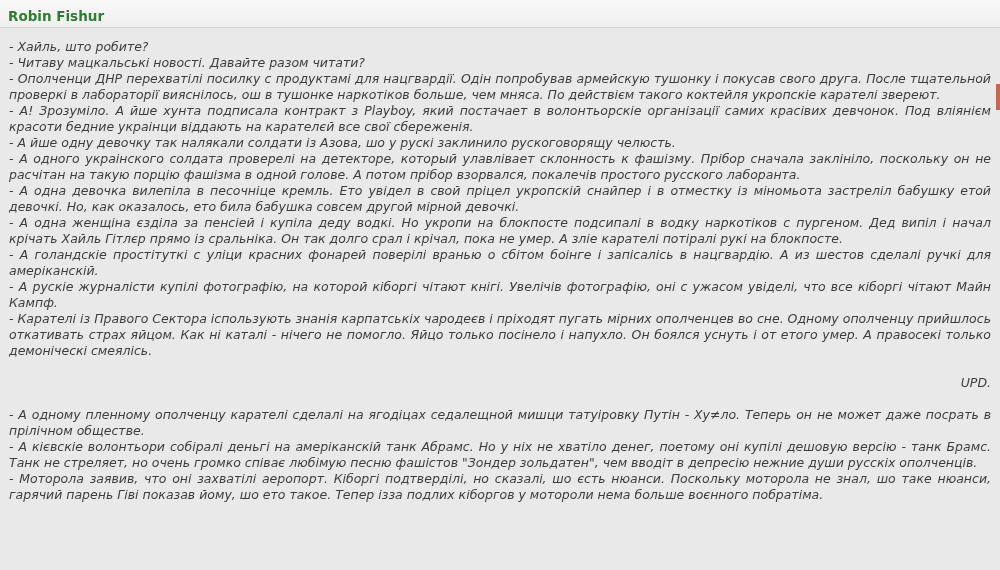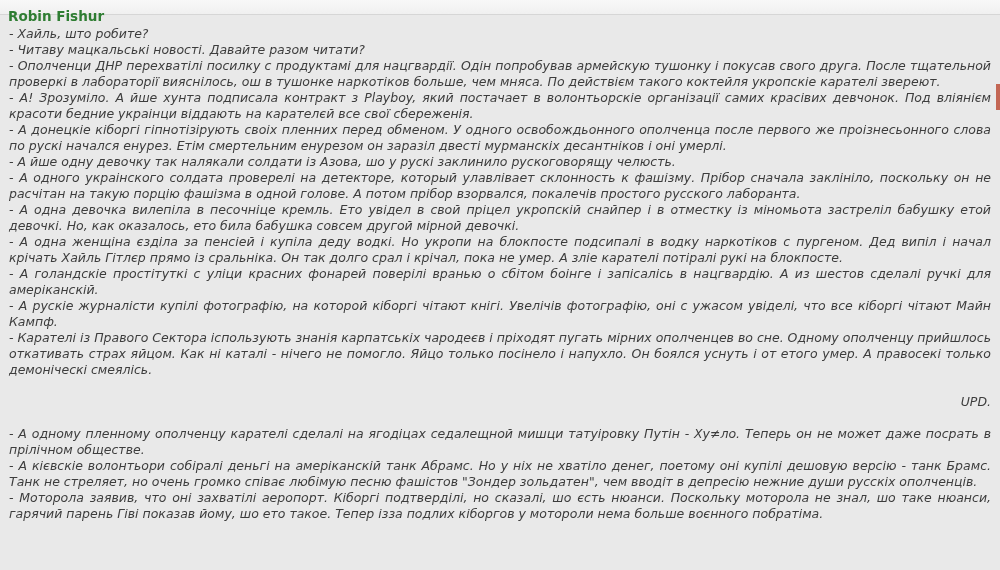--- a/index.html
+++ b/index.html
@@ -9,21 +9,21 @@
     height: 570px;
     overflow: hidden;
     background: #e9e9e9;
     position: relative;
     font-family: "DejaVu Sans", sans-serif;
   }
   .post-header {
     background: linear-gradient(#f8f8f8, #f0f0f0);
     border-bottom: 1px solid #d6d6d6;
     padding: 6px 8px 6px 8px;
-    height: 15px;
+    height: 28px;
   }
   .username {
     font-family: "DejaVu Sans", sans-serif;
     font-weight: bold;
     font-size: 13.5px;
     color: #2e7d32;
     cursor: pointer;
   }
   .post-body {
     padding: 11px 9px 0 9px;
@@ -56,21 +56,20 @@
 
   <div class="post-header">
     <span class="username">Robin Fishur</span>
   </div>
 
   <div class="post-body">
     <p>- Хайль, што робите?</p>
     <p>- Читаву мацкальські новості. Давайте разом читати?</p>
     <p>- Ополченци ДНР перехватілі посилку с продуктамі для нацгвардії. Одін попробував армейскую тушонку і покусав свого друга. После тщательной проверкі в лабораторії вияснілось, ош в тушонке наркотіков больше, чем мняса. По действієм такого коктейля укропскіе карателі звереют.</p>
     <p>- А! Зрозуміло. А йше хунта подписала контракт з Playboy, який постачает в волонтьорскіе організації самих красівих девчонок. Под вліянієм красоти бедние украінци віддають на карателєй все свої сбереженія.</p>
-    <p>- А донецкіе кіборгі гіпнотізірують своіх пленних перед обменом. У одного освобождьонного ополченца после первого же проізнесьонного слова по рускі начался енурез. Етім смертельним енурезом он заразіл двесті мурманскіх десантніков і оні умерлі.</p>
     <p>- А йше одну девочку так налякали солдати із Азова, шо у рускі заклинило рускоговорящу челюсть.</p>
     <p>- А одного украінского солдата проверелі на детекторе, который улавлівает склонность к фашізму. Прібор сначала заклініло, поскольку он не расчітан на такую порцію фашізма в одной голове. А потом прібор взорвался, покалечів простого русского лаборанта.</p>
     <p>- А одна девочка вилепіла в песочніце кремль. Ето увідел в свой пріцел укропскій снайпер і в отместку із міномьота застреліл бабушку етой девочкі. Но, как оказалось, ето била бабушка совсем другой мірной девочкі.</p>
     <p>- А одна женщіна єзділа за пенсіей і купіла деду водкі. Но укропи на блокпосте подсипалі в водку наркотіков с пургеном. Дед випіл і начал крічать Хайль Гітлєр прямо із сральніка. Он так долго срал і крічал, пока не умер. А зліе карателі потіралі рукі на блокпосте.</p>
     <p>- А голандскіе простітуткі с уліци красних фонарей поверілі вранью о сбітом боінге і запісалісь в нацгвардію. А из шестов сделалі ручкі для амеріканскій.</p>
     <p>- А рускіе журналісти купілі фотографію, на которой кіборгі чітают кнігі. Увелічів фотографію, оні с ужасом увіделі, что все кіборгі чітают Майн Кампф.</p>
     <p>- Карателі із Правого Сектора іспользують знанія карпатськіх чародеєв і пріходят пугать мірних ополченцев во сне. Одному ополченцу прийшлось откативать страх яйцом. Как ні каталі - нічего не помогло. Яйцо только посінело і напухло. Он боялся уснуть і от етого умер. А правосекі только демоніческі смеялісь.</p>
 
     <p class="upd-label">UPD.</p>
 

